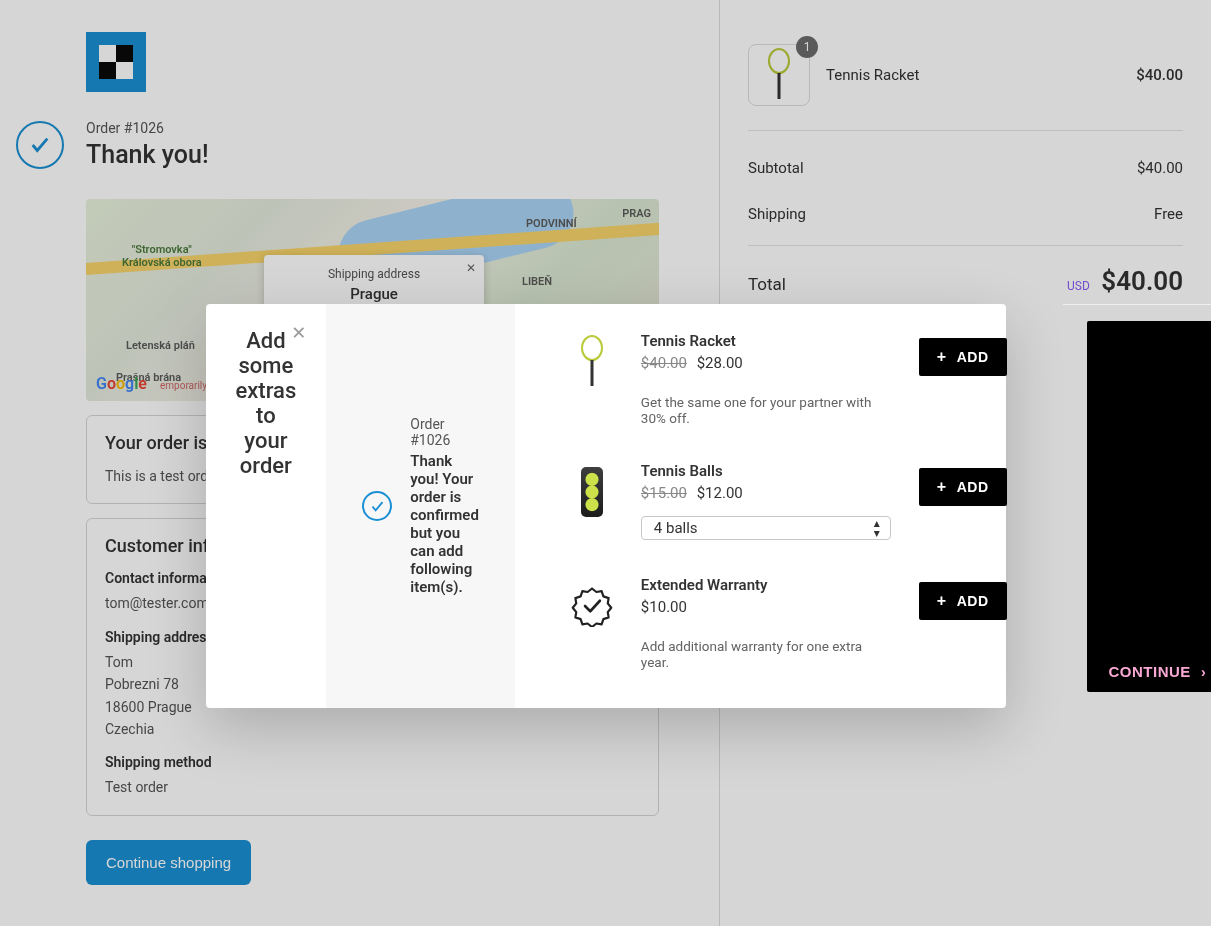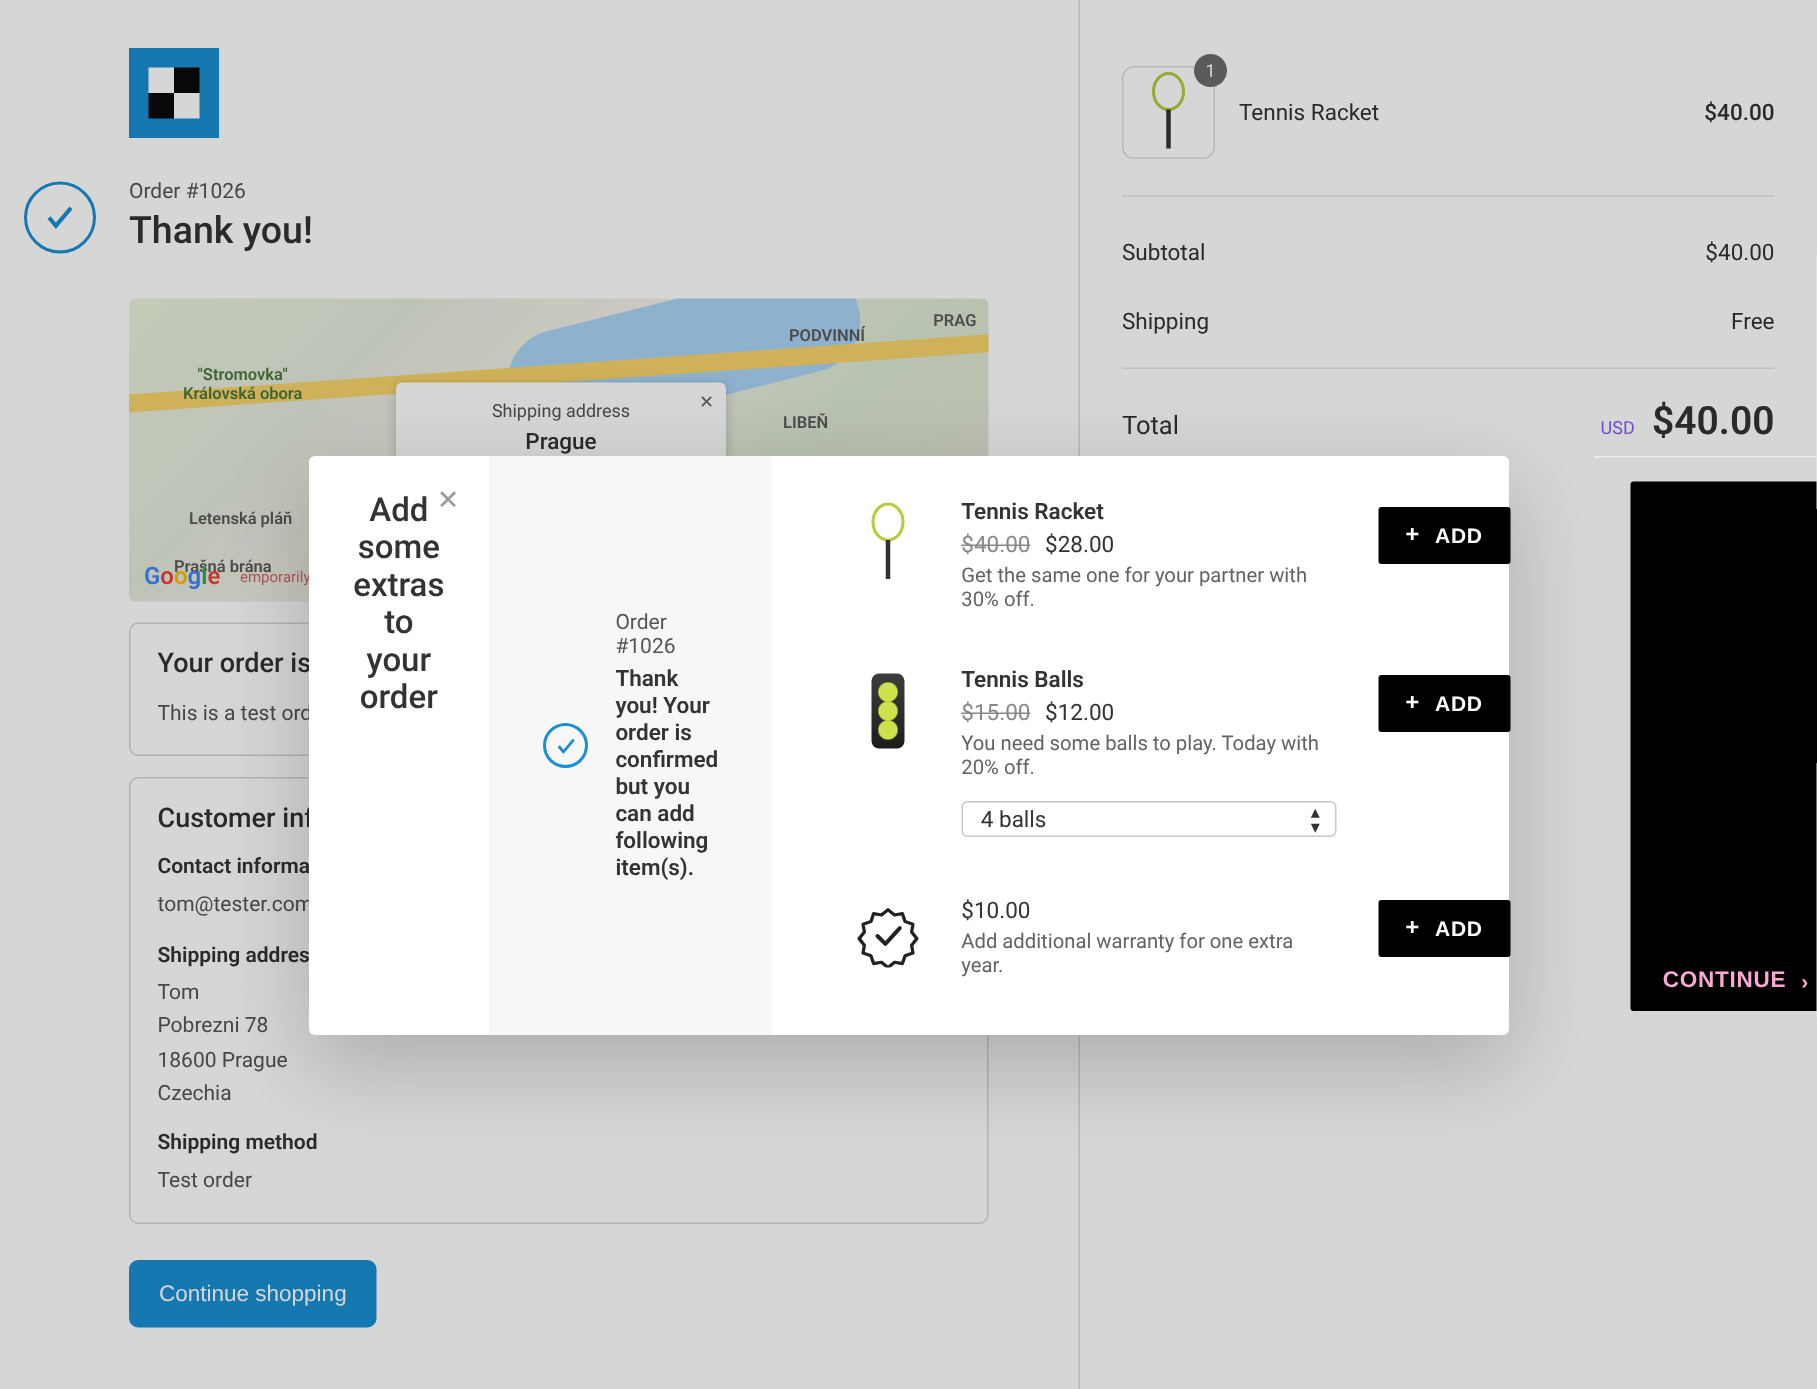--- a/index.html
+++ b/index.html
@@ -124,21 +124,21 @@
   .modal-strip .confirmtxt { font-weight:600; font-size:15px; margin-top:4px;}
   .check-circle.sm { width:30px; height:30px; flex:0 0 30px; }
   .check-circle.sm svg { width:15px; height:15px; stroke-width:3;}
   .extras { padding:10px 56px 20px;}
   .extra-row { display:flex; gap:28px; padding:18px 0; align-items:flex-start;}
   .extra-thumb { width:42px; height:52px; display:flex; align-items:center; justify-content:center; margin-top:4px;}
   .extra-body { flex:1;}
   .extra-name { font-weight:600; font-size:15px;}
   .extra-prices { margin-top:4px; font-size:15px;}
   .extra-prices .old { color:#888; text-decoration:line-through; margin-right:6px;}
-  .extra-desc { color:#636363; font-size:13.5px; margin-top:4px;}
+  .extra-desc { color:#636363; font-size:13.5px; margin-top:22px;}
   .extra-select {
     margin-top:14px; width:250px; height:24px; border:1px solid #c7c7c7; border-radius:4px;
     padding:0 30px 0 12px; font-size:15px; position:relative; display:flex; align-items:center;
     background:#fff;
   }
   .extra-select .caret { position:absolute; right:10px; font-size:12px; line-height:10px; color:#333;}
   .add-btn {
     align-self:flex-start; margin-top:6px;
     background:#000; color:#fff; border:none; padding:10px 18px;
     font-size:14px; font-weight:600; letter-spacing:.5px; cursor:pointer;
@@ -301,40 +301,40 @@
       <div class="extra-row">
         <div class="extra-thumb">
           <div class="balls-icon"></div>
         </div>
         <div class="extra-body">
           <div class="extra-name">Tennis Balls</div>
           <div class="extra-prices">
             <span class="old">$15.00</span>
             <span>$12.00</span>
           </div>
-          <div class="extra-desc">You need some balls to play. Today with 20% off.</div>
           <div class="extra-select">
             <span>4 balls</span>
             <span class="caret">▴<br>▾</span>
           </div>
         </div>
         <button class="add-btn">
           <span class="plus">+</span>
           <span>ADD</span>
         </button>
       </div>
 
       <div class="extra-row">
         <div class="extra-thumb warranty-icon">
           <svg viewBox="0 0 48 48">
               <path d="M24 4l5 4 6-1 2 6 6 2-1 6 4 5-4 5 1 6-6 2-2 6-6-1-5 4-5-4-6 1-2-6-6-2 1-6-4-5 4-5-1-6 6-2 2-6 6 1z" fill="none" stroke="#222" stroke-width="2.5" stroke-linejoin="round"></path>
               <polyline points="16 24 22 30 33 18" fill="none" stroke="#222" stroke-width="3" stroke-linecap="round" stroke-linejoin="round"></polyline>
             </svg>
         </div>
         <div class="extra-body">
+          <div class="extra-name">Extended Warranty</div>
           <div class="extra-prices">
             <span>$10.00</span>
           </div>
           <div class="extra-desc">Add additional warranty for one extra year.</div>
         </div>
         <button class="add-btn">
           <span class="plus">+</span>
           <span>ADD</span>
         </button>
       </div>

